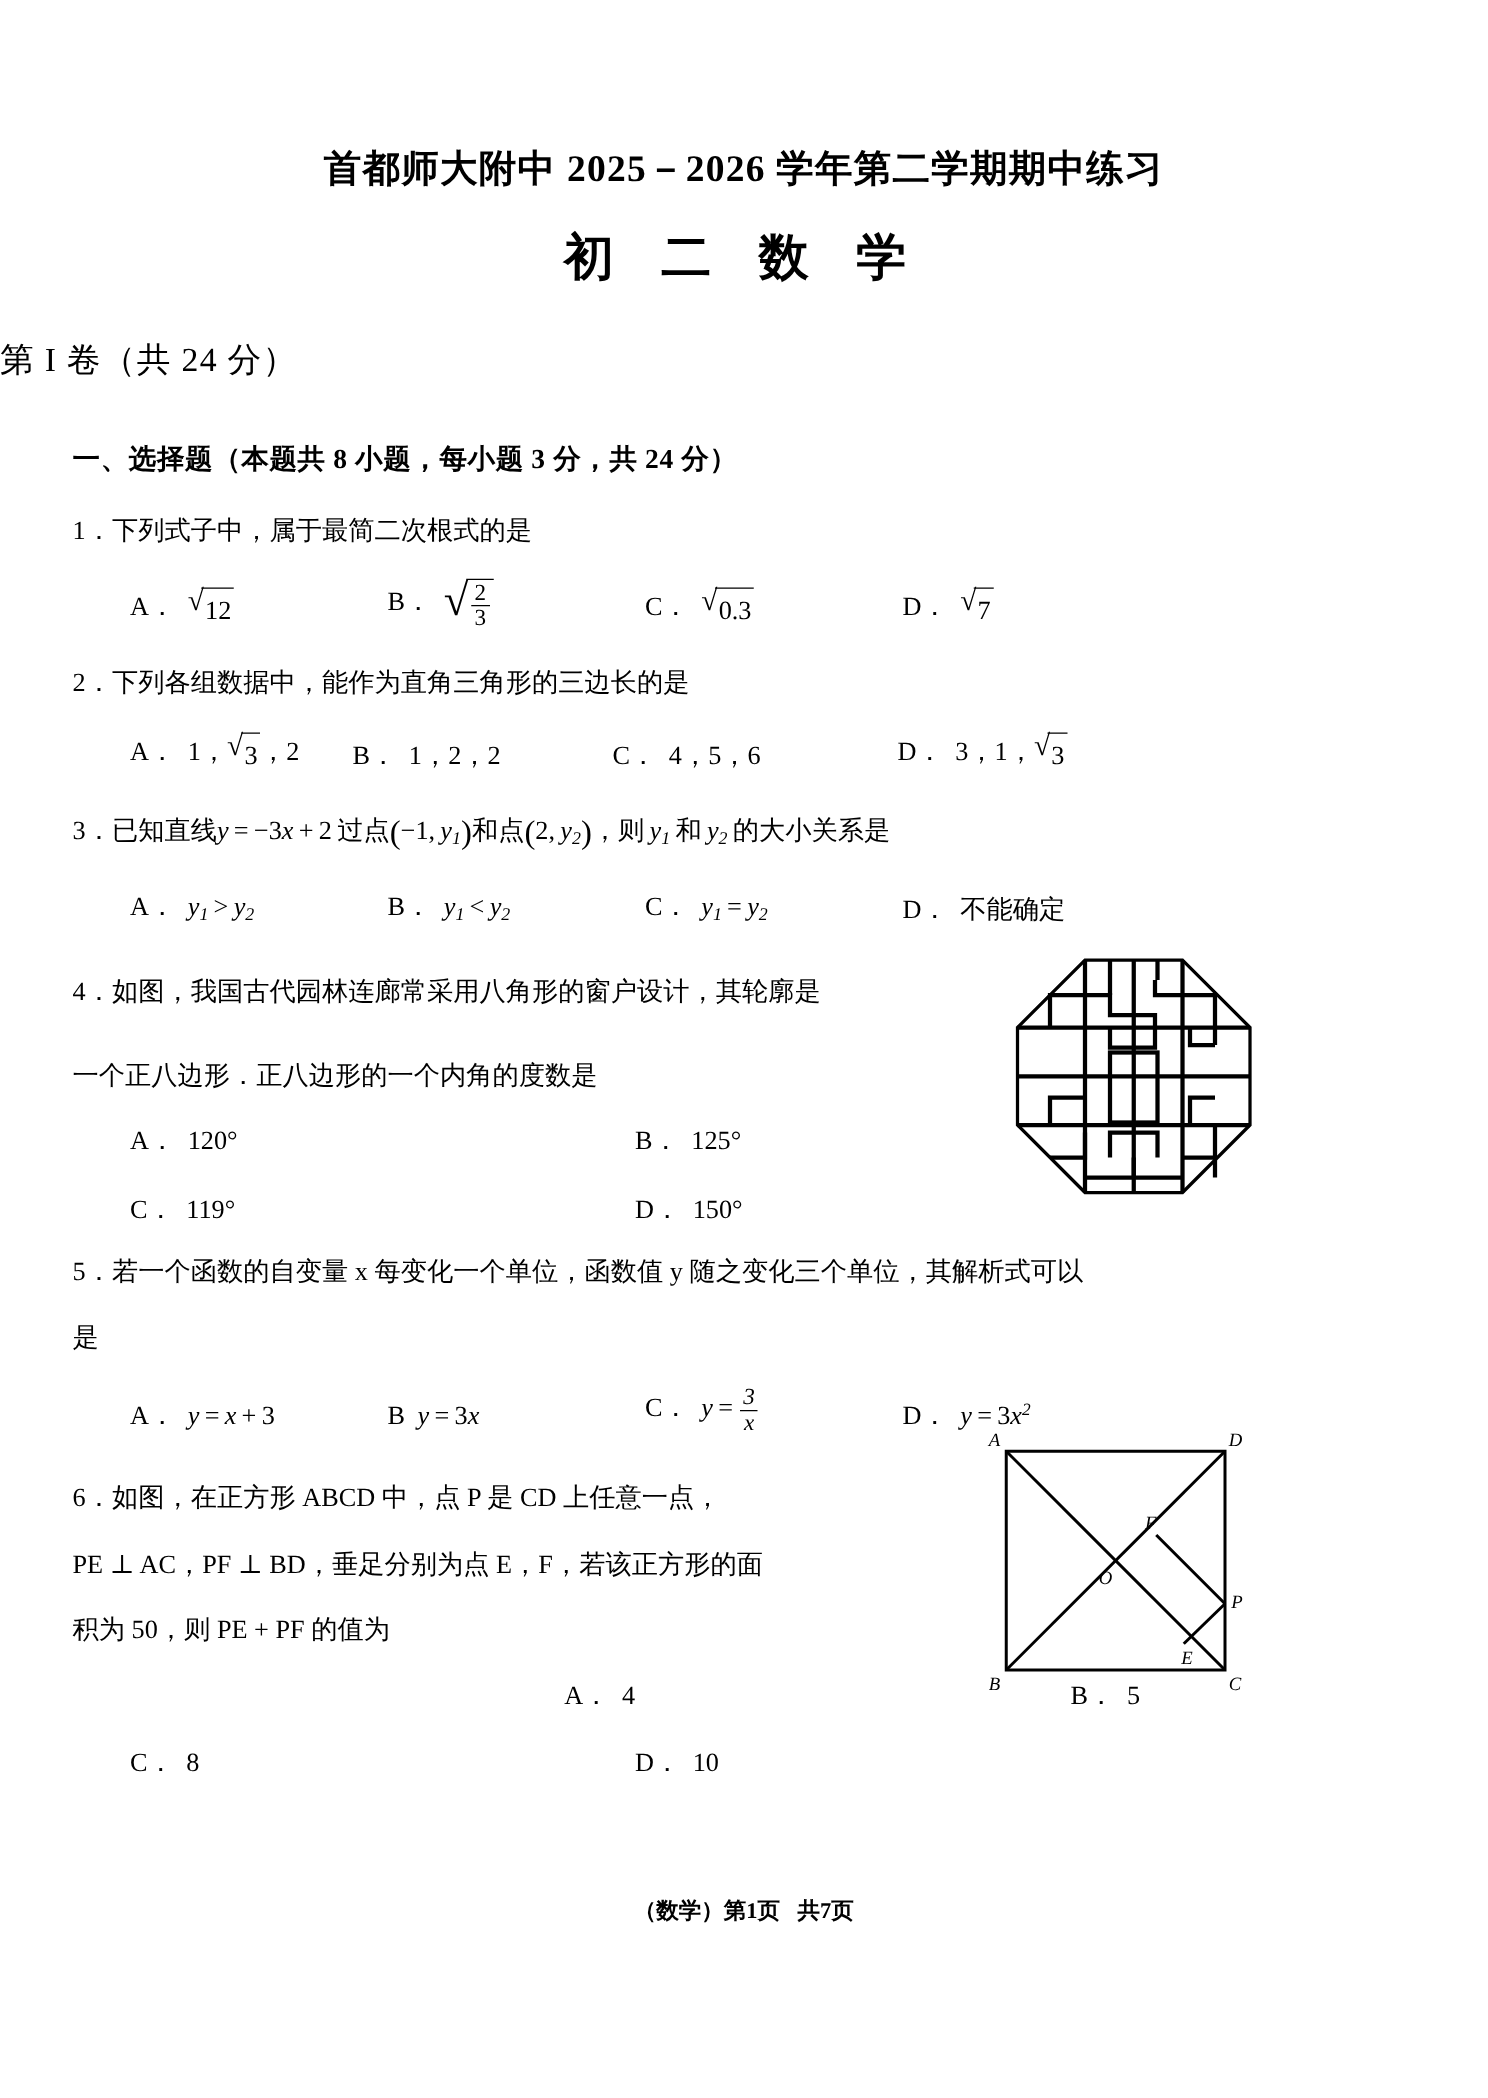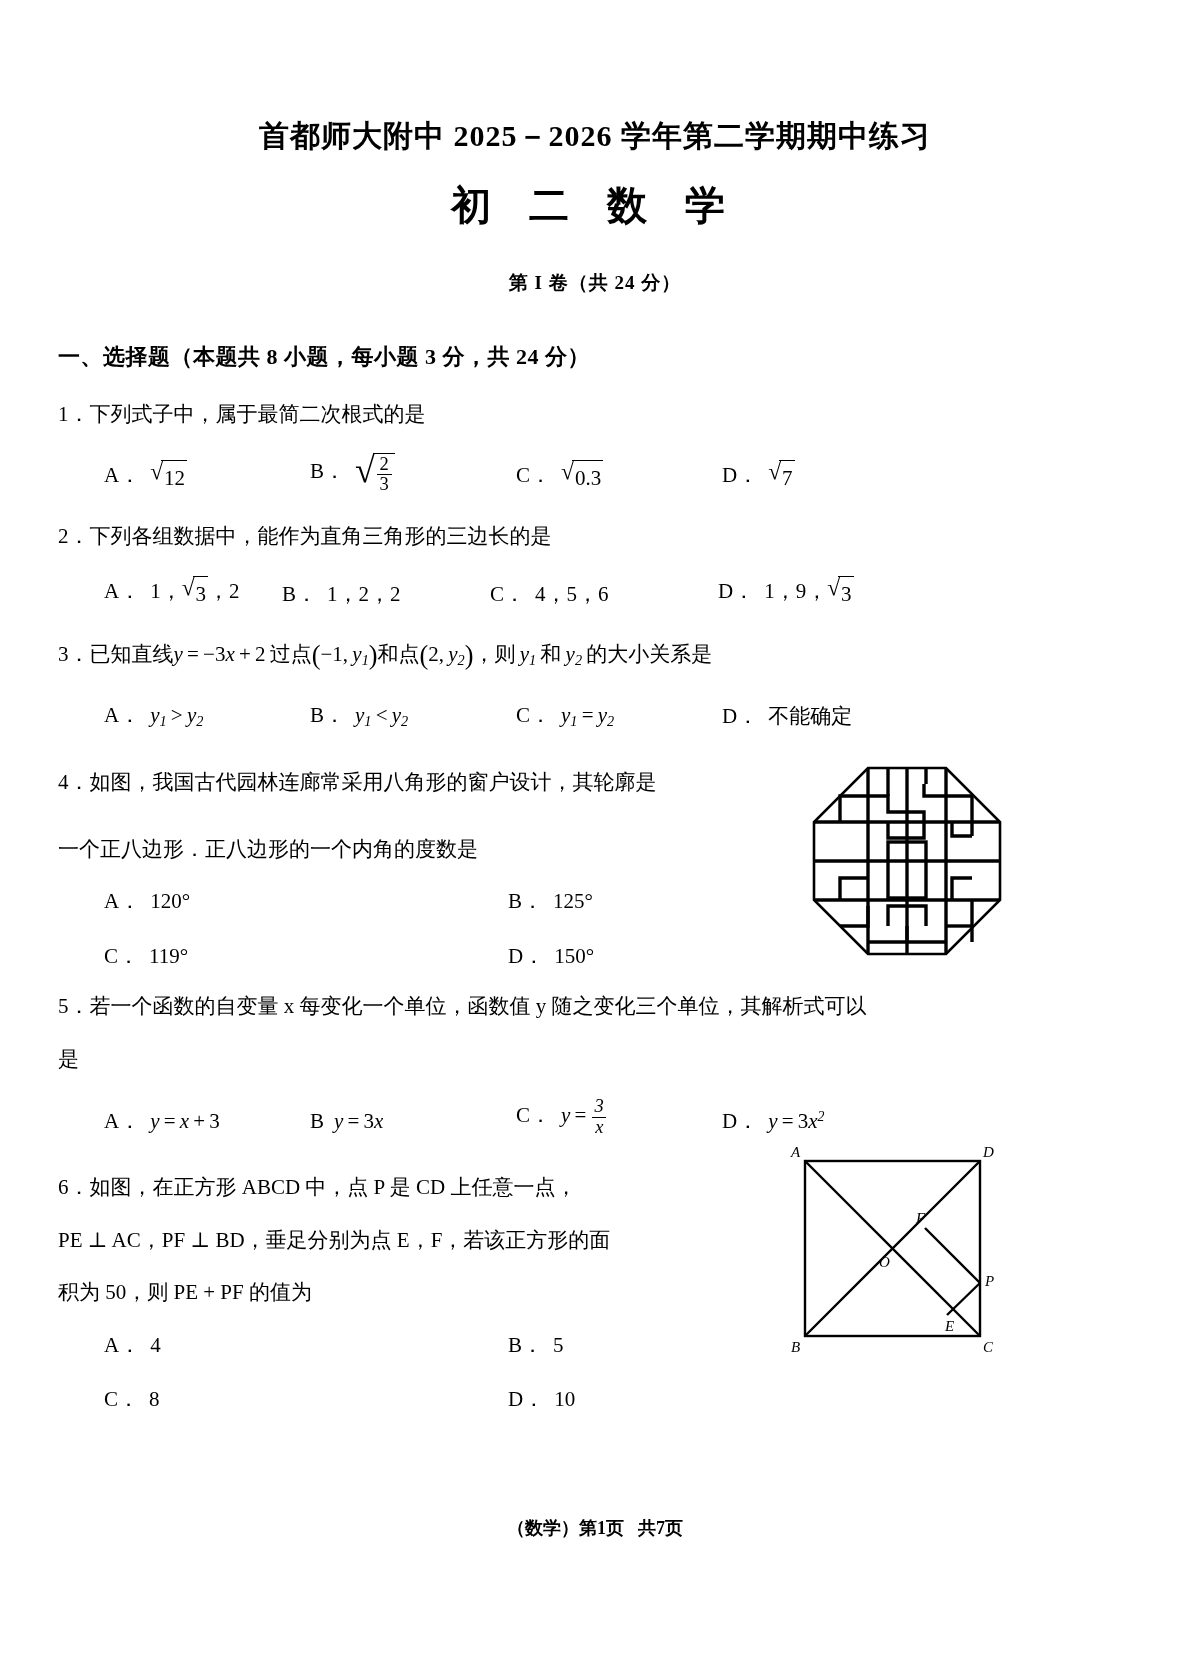--- a/index.html
+++ b/index.html
@@ -29,23 +29,23 @@
   }
   .subject-title{
     text-align:center;
     font-weight:bold;
     font-size:40px;
     letter-spacing:14px;
     padding-top:28px;
     line-height:1.2;
   }
   .paper-part{
-    text-align:center;
-    font-weight:bold;
-    font-size:19px;
+    text-align:left;
+    font-weight:normal;
+    font-size:27px;
     padding-top:40px;
     letter-spacing:1px;
   }
   .section-head{
     font-weight:bold;
     font-size:22px;
     margin:46px 0 0 58px;
     letter-spacing:0.5px;
   }
   
@@ -170,21 +170,21 @@
             <span class="radicand">3</span>
           </span><span>，2</span>
       </div>
       <div>
         <span class="opt-lab">B．</span><span>1，2，2</span>
       </div>
       <div>
         <span class="opt-lab">C．</span><span>4，5，6</span>
       </div>
       <div>
-        <span class="opt-lab">D．</span><span>1，9，</span><span class="sqrt">
+        <span class="opt-lab">D．</span><span>3，1，</span><span class="sqrt">
             <span class="rad">√</span>
             <span class="radicand">3</span>
           </span>
       </div>
     </div>
   </div>
 
   <div class="q">
     <span class="q-text">
       <span>3．</span><span>已知直线</span><span class="mi">y</span><span> = −3</span><span class="mi">x</span><span> + 2 </span><span>过点</span><span class="paren">(</span><span>−1, </span><span class="mi">y<span class="sub">1</span></span><span class="paren">)</span><span>和点</span><span class="paren">(</span><span>2, </span><span class="mi">y<span class="sub">2</span></span><span class="paren">)</span><span>，则 </span><span class="mi">y<span class="sub">1</span></span><span> 和 </span><span class="mi">y<span class="sub">2</span></span><span> 的大小关系是</span>
@@ -292,21 +292,21 @@
       </div>
     </div>
   </div>
 
   <div class="q" style="margin-top:34px;">
     <span class="q-text">
       <span>6．</span><span>如图，在正方形 ABCD 中，点 P 是 CD 上任意一点，</span>
     </span>
     <span class="q-text" style="margin-top:20px;">PE ⊥ AC，PF ⊥ BD，垂足分别为点 E，F，若该正方形的面</span>
     <span class="q-text" style="margin-top:20px;">积为 50，则 PE + PF 的值为</span>
-    <div class="opts q6" style="margin-top:20px;">
+    <div class="opts q6" style="margin-top:20px;text-align:right;">
       <div>
         <span class="opt-lab">A．</span><span>4</span>
       </div>
       <div>
         <span class="opt-lab">B．</span><span>5</span>
       </div>
     </div>
     <div class="opts q6" style="margin-top:22px;">
       <div>
         <span class="opt-lab">C．</span><span>8</span>

